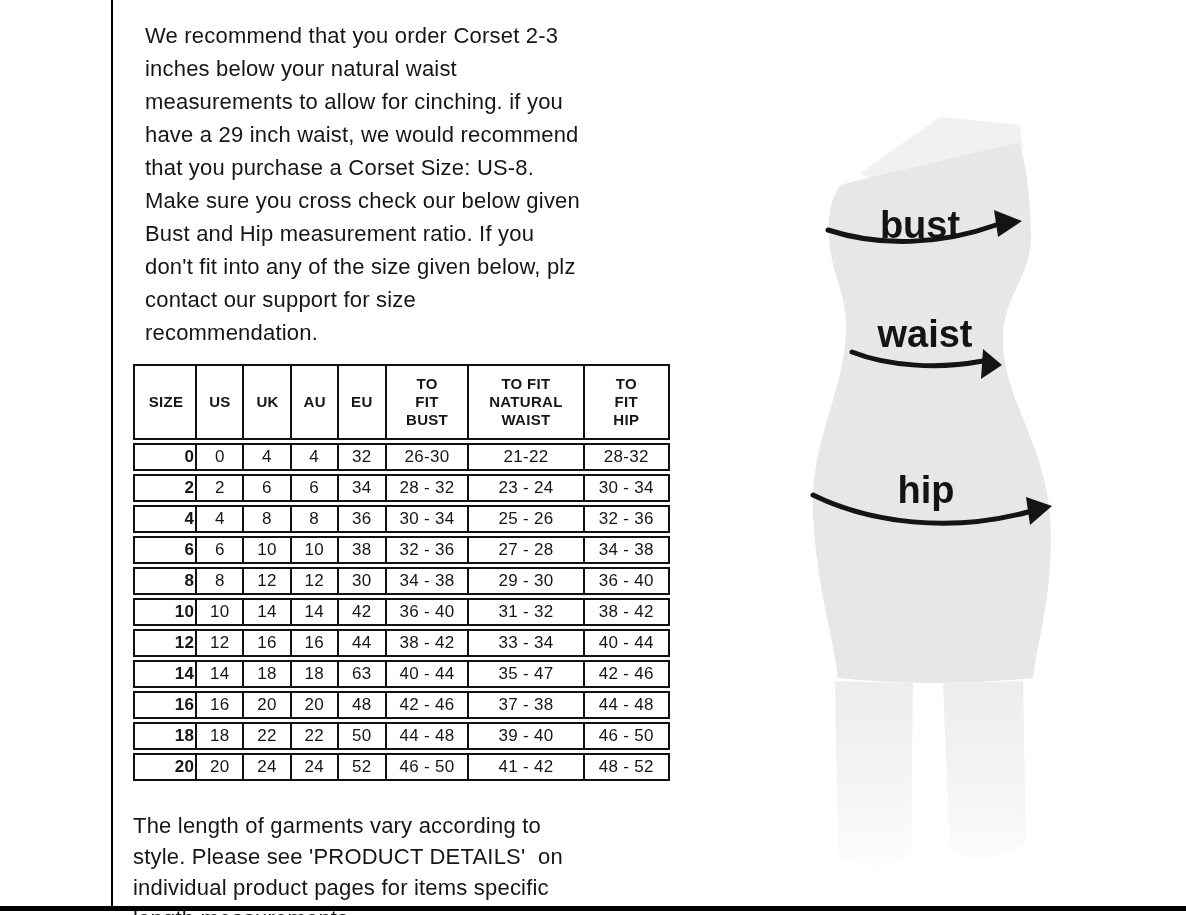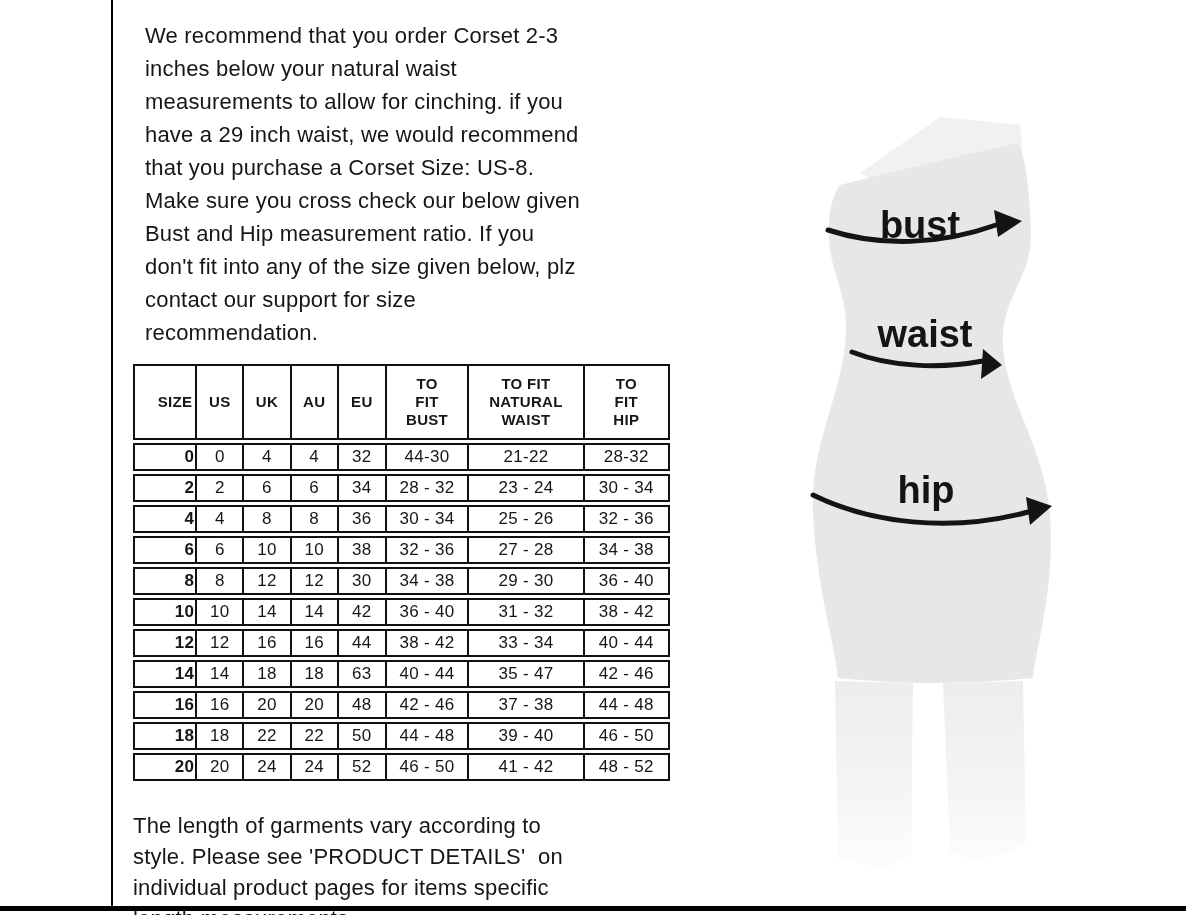--- a/index.html
+++ b/index.html
@@ -22,21 +22,21 @@
     border-collapse:separate; border-spacing:0 3px; table-layout:fixed;
     width:537px; margin-top:9px;
   }
   .size-chart th, .size-chart td {
     border:2px solid #111; border-left-width:1px; border-right-width:1px;
     text-align:center; vertical-align:middle; background:#fff; overflow:hidden;
   }
   .size-chart th:first-child, .size-chart td:first-child { border-left-width:2px;text-align:right; }
   .size-chart th:last-child,  .size-chart td:last-child  { border-right-width:2px; }
   .size-chart th {
-    font-size:15px; font-weight:bold; line-height:18px; padding:9px 3px;
+    font-size:15px; font-weight:bold; line-height:18px; padding:9px 12px;
     white-space:pre-line; letter-spacing:0.3px;
   }
   .size-chart td { font-size:17px; line-height:22px; padding:1px 1px; letter-spacing:0.3px; }
   .size-chart td:first-child { font-weight:bold; }
 
   .figure-wrap { position:absolute; left:790px; top:95px; width:396px; height:810px; }
   .figure-wrap svg text {
     font-family:"Liberation Sans", sans-serif; font-size:38px; font-weight:600; fill:#141414;
   }
 </style>
@@ -89,21 +89,21 @@
 HIP</th>
           </tr>
       </thead>
       <tbody>
           <tr>
             <td>0</td>
             <td>0</td>
             <td>4</td>
             <td>4</td>
             <td>32</td>
-            <td>44-30</td>
+            <td>26-30</td>
             <td>21-22</td>
             <td>28-32</td>
           </tr>
           <tr>
             <td>2</td>
             <td>2</td>
             <td>6</td>
             <td>6</td>
             <td>34</td>
             <td>28 - 32</td>

